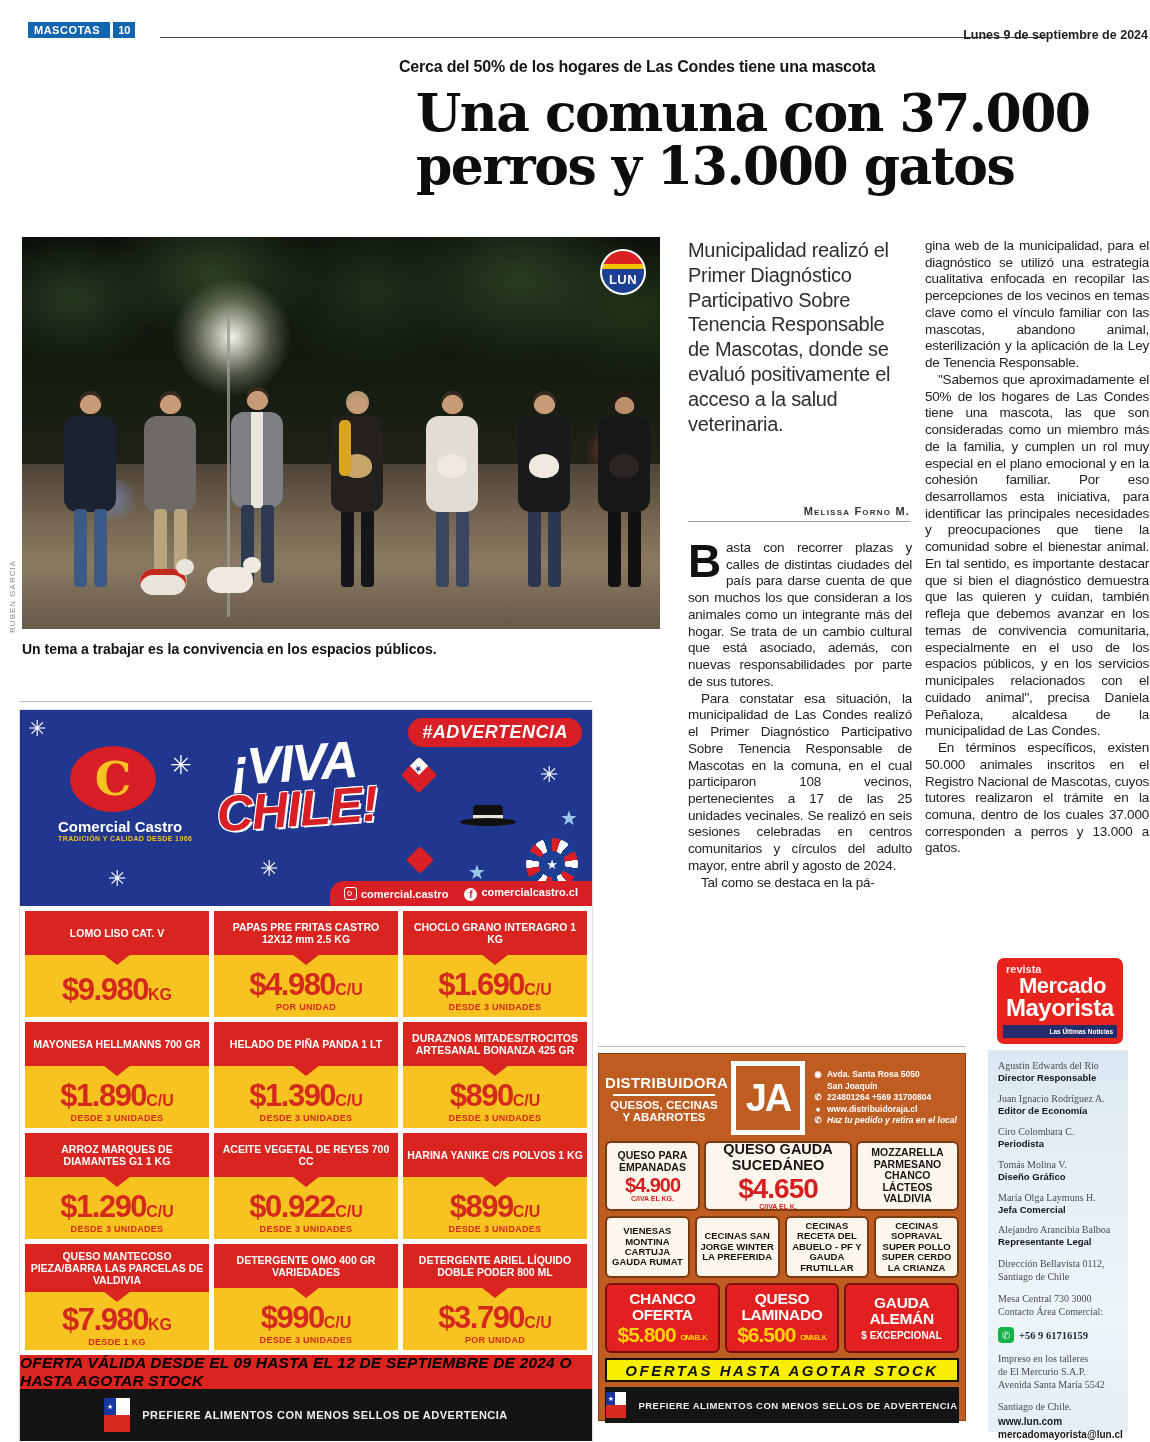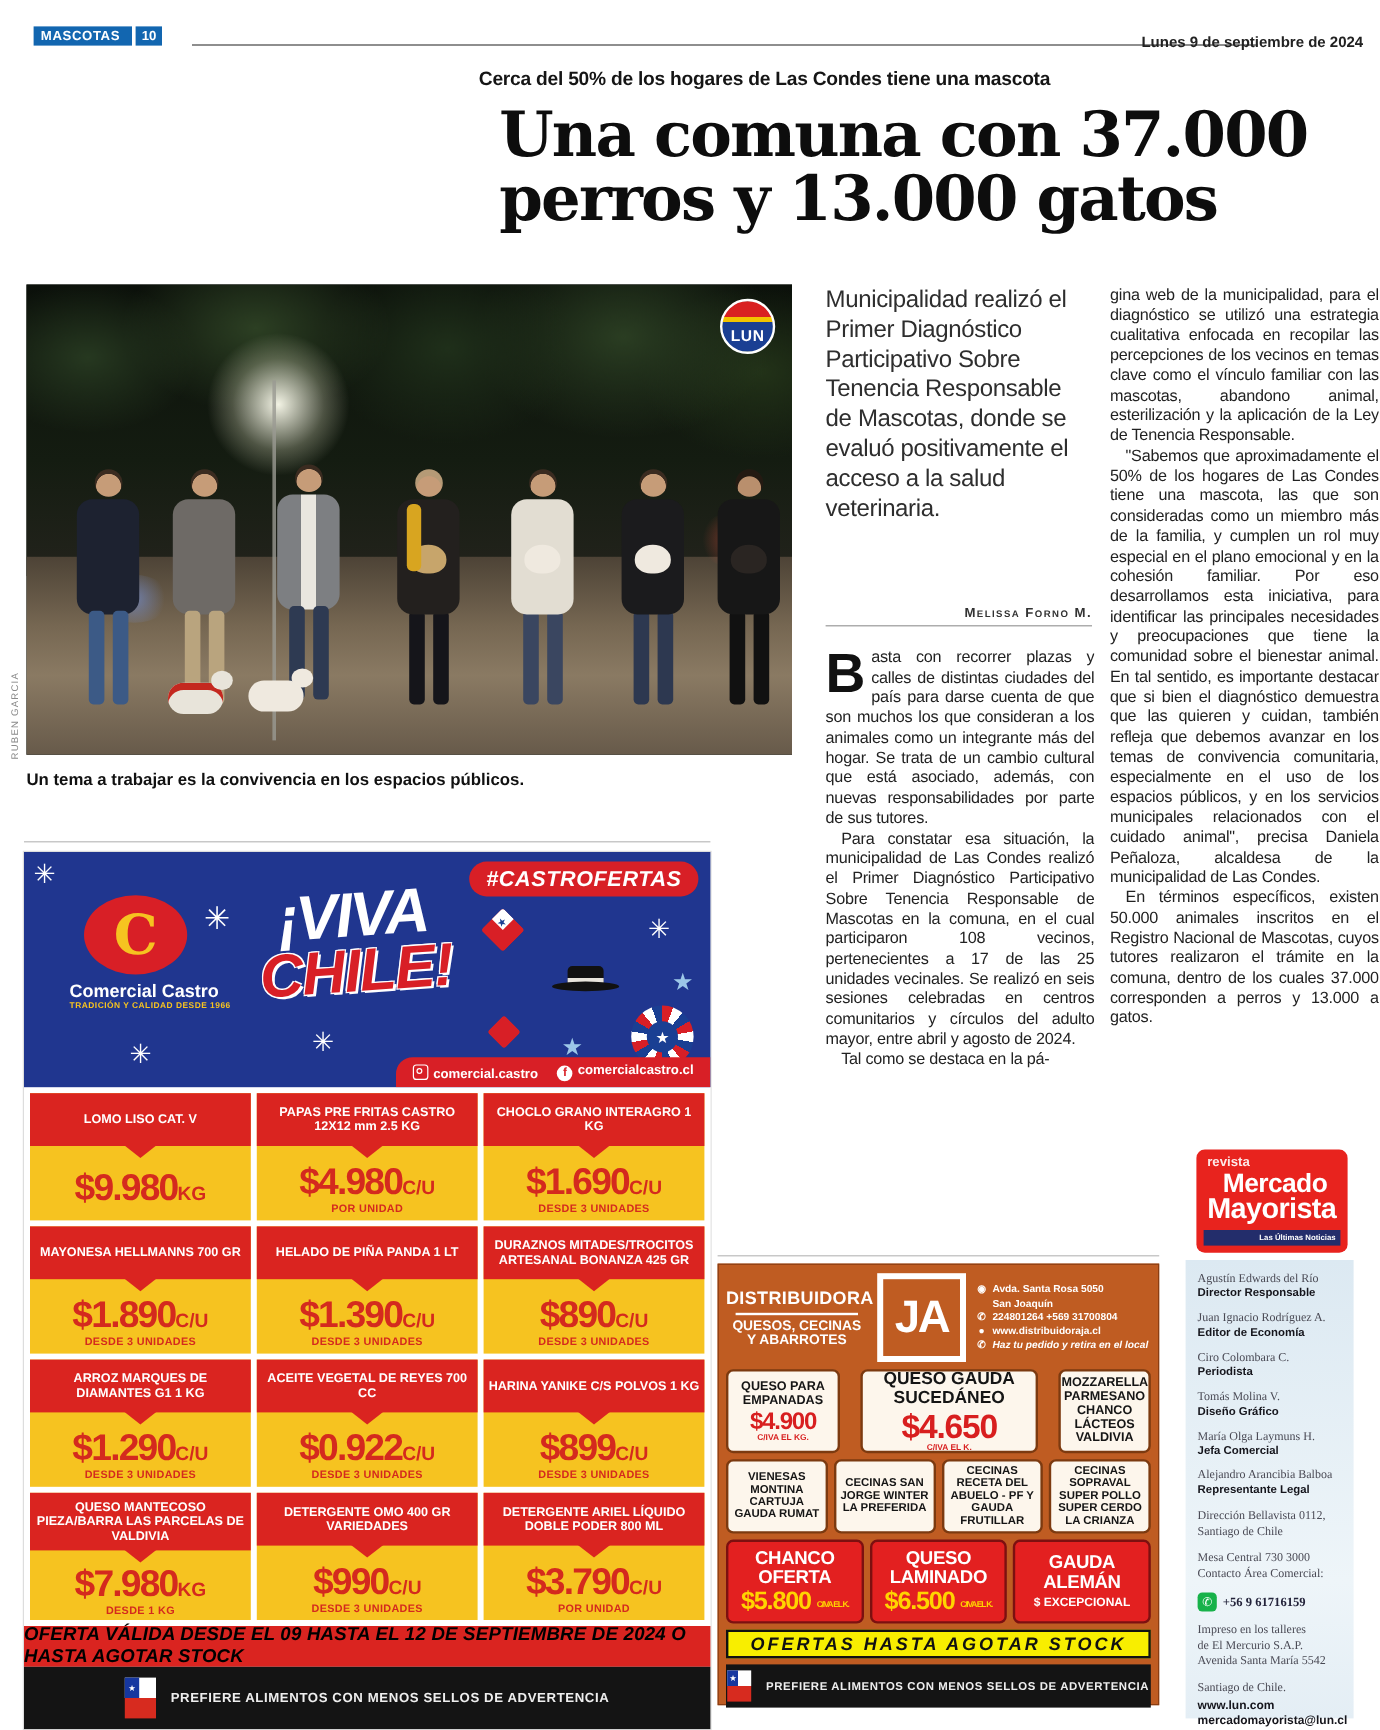--- a/index.html
+++ b/index.html
@@ -1,20 +1,20 @@
 <!DOCTYPE html>
 <html><head>
 <meta charset="utf-8">
 <style>
   html,body{margin:0;padding:0;background:#ffffff;}
   .page{position:relative;width:1150px;height:1442px;background:#fff;overflow:hidden;
         font-family:"Liberation Sans",sans-serif;color:#1a1a1a;}
 
   
-  .masthead{position:absolute;left:28px;top:22px;right:14px;height:20px;}
+  .masthead{position:absolute;left:28px;top:22px;right:2px;height:20px;}
   .sec-badge{display:inline-block;background:#1266b0;color:#fff;font-size:11px;font-weight:800;
              padding:2px 10px 2px 6px;letter-spacing:.5px;vertical-align:top;}
   .pg-badge{display:inline-block;background:#1266b0;color:#fff;font-size:11px;font-weight:800;
             padding:2px 5px;margin-left:3px;vertical-align:top;}
   .mast-rule{position:absolute;left:132px;top:15px;width:888px;height:1px;background:#444;}
   .mast-date{position:absolute;right:0;top:6px;font-size:12.5px;font-weight:700;color:#222;}
 
   
   .kicker{position:absolute;left:399px;top:58px;font-size:16px;font-weight:600;color:#151515;letter-spacing:-.2px;}
   .headline{position:absolute;left:396px;top:86px;width:744px;
@@ -140,21 +140,21 @@
   .ja-head{display:flex;align-items:center;gap:8px;height:76px;margin-bottom:5px;color:#fff;}
   .ja-left{width:118px;text-align:center;}
   .ja-left .t1{font-size:15px;font-weight:800;letter-spacing:.3px;}
   .ja-left .div{height:2px;background:#fff;margin:3px 8px;}
   .ja-left .t2,.ja-left .t3{font-size:11.5px;font-weight:800;}
   .ja-logo{width:64px;height:64px;border:5px solid #fff;display:flex;align-items:center;justify-content:center;
            font-size:38px;font-weight:800;letter-spacing:-2px;color:#fff;flex:0 0 auto;}
   .ja-right{flex:1;font-size:8.5px;font-weight:700;line-height:1.35;}
   .ja-right .row{display:flex;gap:4px;align-items:flex-start;}
   .ja-right .ic{width:10px;flex:0 0 auto;text-align:center;}
-  .ja-grid1{display:grid;grid-template-columns:95px 148px 1fr;gap:17px;height:70px;}
+  .ja-grid1{display:grid;grid-template-columns:95px 148px 1fr;gap:4px;height:70px;}
   .ja-grid2{display:grid;grid-template-columns:repeat(4,1fr);gap:5px;height:62px;margin-top:5px;}
   .ja-grid3{display:grid;grid-template-columns:repeat(3,1fr);gap:5px;height:70px;margin-top:5px;}
   .ja-box{background:#fdf6ec;border:2px solid #7c3a10;border-radius:6px;display:flex;flex-direction:column;
           align-items:center;justify-content:center;text-align:center;padding:2px;overflow:hidden;}
   .ja-box .nm{font-weight:800;color:#151515;font-size:10.5px;line-height:1.1;}
   .ja-box .nm.big{font-size:14.5px;}
   .ja-box .pr{color:#d81f1f;font-weight:800;font-size:20px;line-height:1;margin-top:2px;letter-spacing:-1px;}
   .ja-box .pr.big{font-size:28px;}
   .ja-box .nt{color:#d81f1f;font-weight:800;font-size:7px;}
   .ja-red{background:#e32020;border:2px solid #7c1010;border-radius:6px;display:flex;flex-direction:column;
@@ -316,21 +316,21 @@
 
   <div class="castro">
     <div class="castro-head">
       <span class="spark" style="left:8px;top:6px">✳</span>
       <span class="spark" style="left:150px;top:40px;font-size:26px">✳</span>
       <span class="spark" style="left:240px;top:146px">✳</span>
       <span class="spark" style="left:88px;top:156px">✳</span>
       <span class="spark" style="left:520px;top:52px">✳</span>
       <span class="star-lt" style="left:540px;top:96px">★</span>
       <span class="star-lt" style="left:448px;top:150px">★</span>
-      <div class="c-hash">#CASTROFERTAS</div>
+      <div class="c-hash">#ADVERTENCIA</div>
       <div class="c-logo">
         <div class="oval">C</div>
         <div class="cname">Comercial Castro</div>
         <div class="ctag">TRADICIÓN Y CALIDAD DESDE 1966</div>
       </div>
       <div class="viva">
         <div class="l1">¡VIVA</div>
         <div class="l2">CHILE!</div>
       </div>
       <div class="kite" style="left:386px;top:52px">

